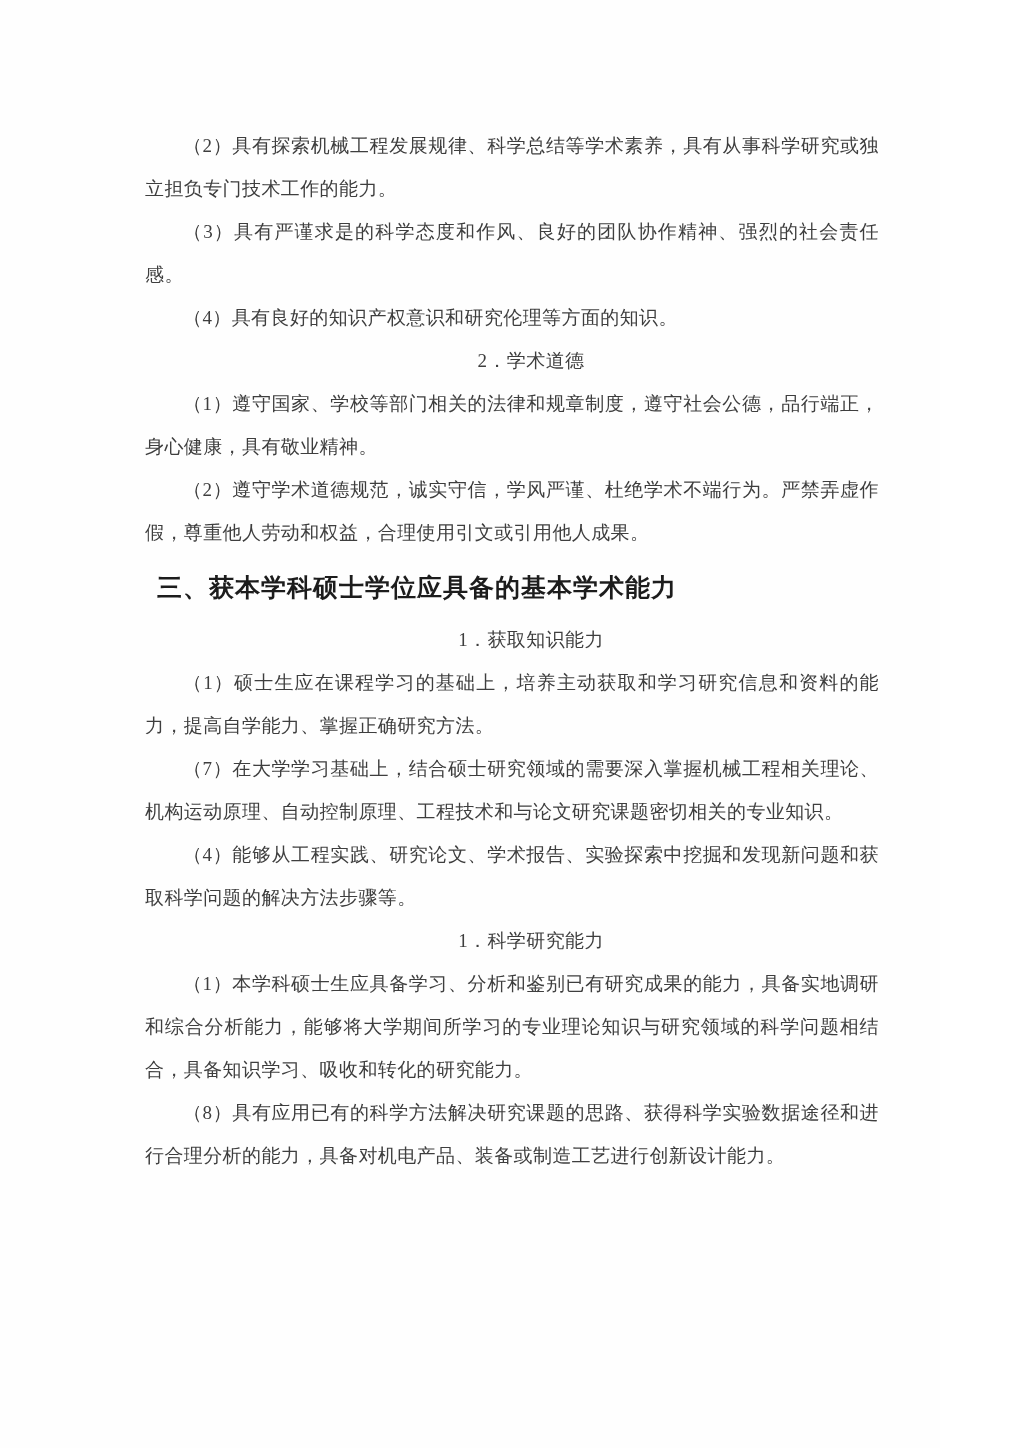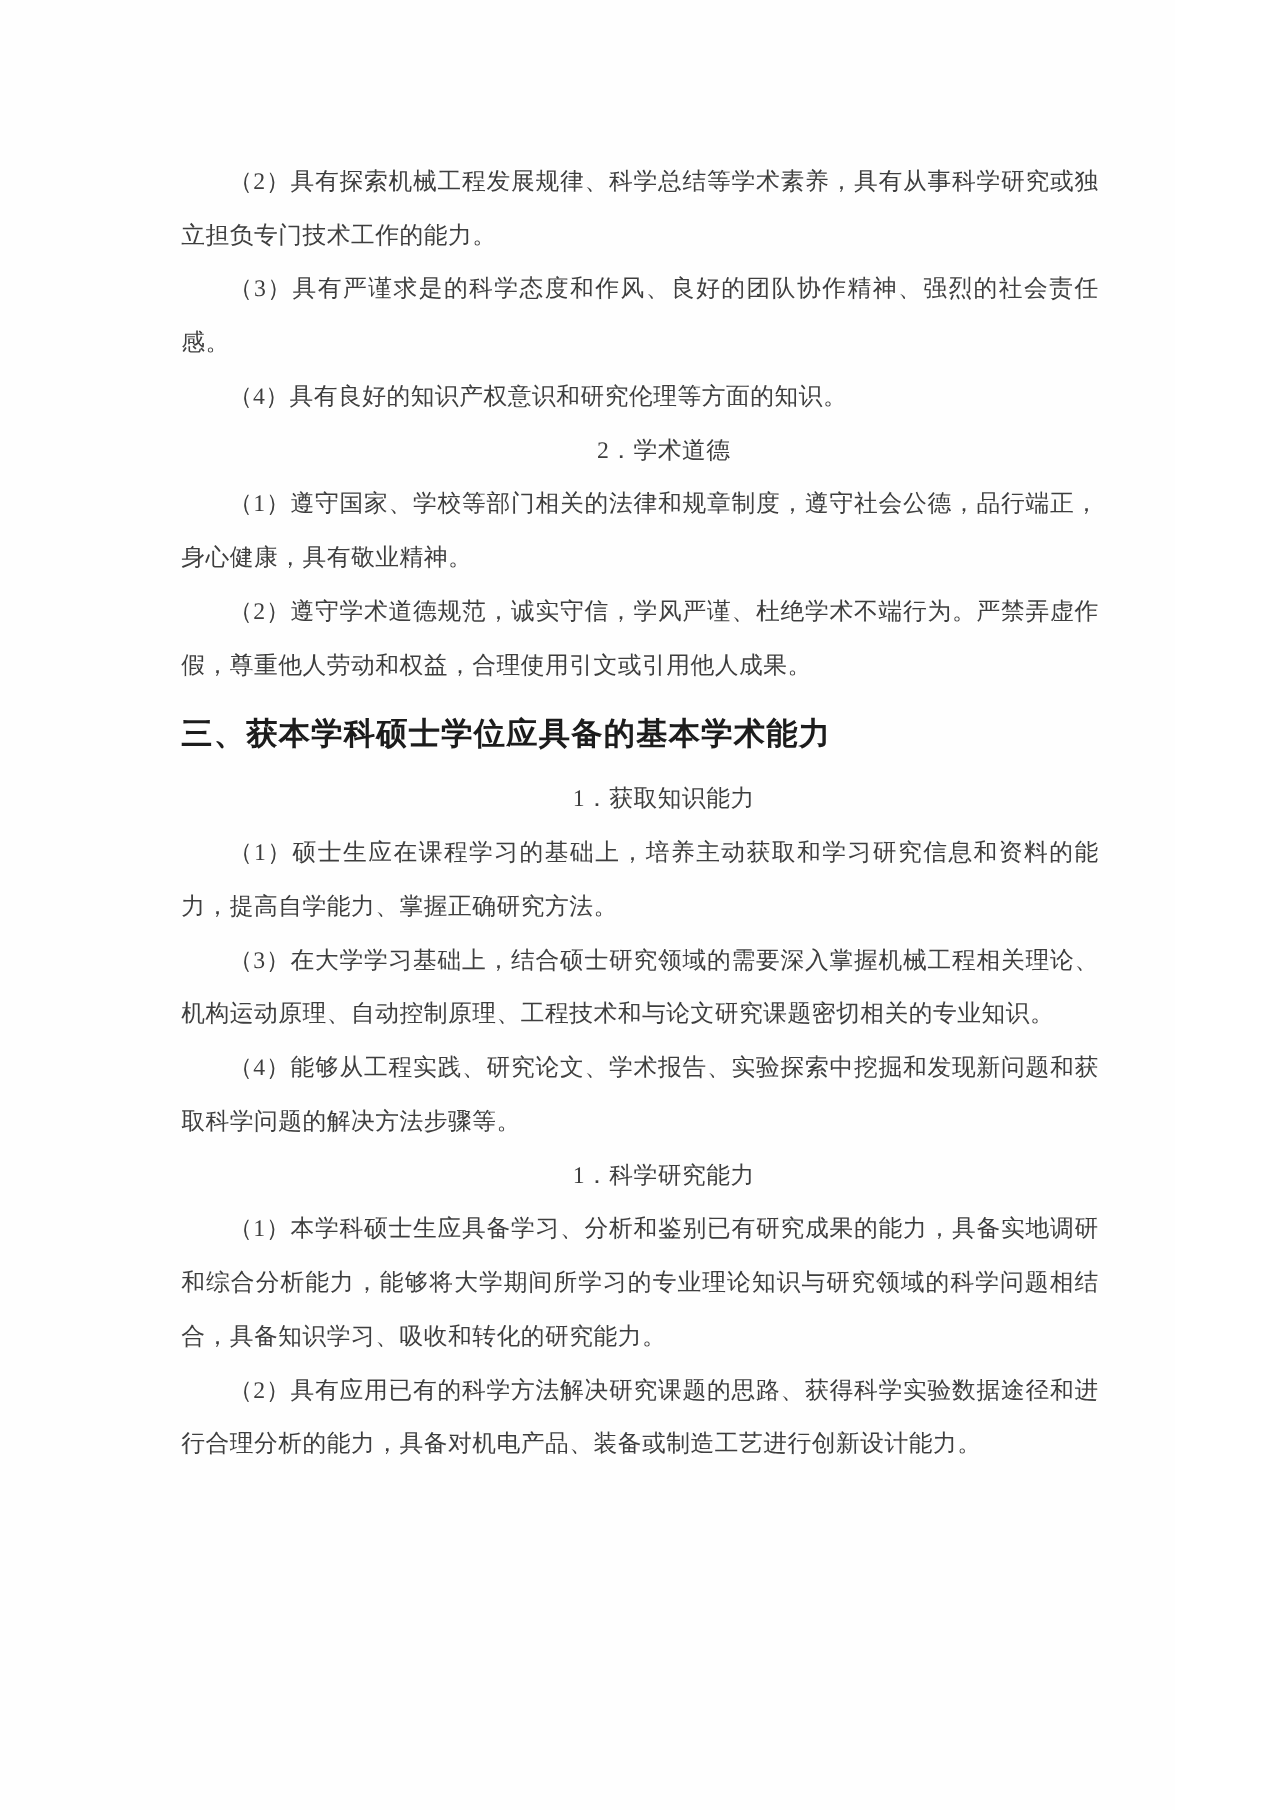--- a/index.html
+++ b/index.html
@@ -40,37 +40,37 @@
     margin: 0;
     letter-spacing: 0.4px;
   }
   .heading {
     font-family: "Liberation Sans", "DejaVu Sans", sans-serif;
     font-size: 25px;
     line-height: 50px;
     font-weight: bold;
     color: #1c1c1c;
     text-indent: 0;
-    margin: 8px 0 6px 0;
+    margin: 8px 0 6px 12px;
     letter-spacing: 1px;
   }
 </style>
 </head>
 <body>
 
 <div class="page">
   <div class="content">
     <p class="para">（2）具有探索机械工程发展规律、科学总结等学术素养，具有从事科学研究或独立担负专门技术工作的能力。</p>
     <p class="para">（3）具有严谨求是的科学态度和作风、良好的团队协作精神、强烈的社会责任感。</p>
     <p class="para">（4）具有良好的知识产权意识和研究伦理等方面的知识。</p>
     <p class="subhead">2．学术道德</p>
     <p class="para">（1）遵守国家、学校等部门相关的法律和规章制度，遵守社会公德，品行端正，身心健康，具有敬业精神。</p>
     <p class="para">（2）遵守学术道德规范，诚实守信，学风严谨、杜绝学术不端行为。严禁弄虚作假，尊重他人劳动和权益，合理使用引文或引用他人成果。</p>
     <h2 class="heading">三、获本学科硕士学位应具备的基本学术能力</h2>
     <p class="subhead">1．获取知识能力</p>
     <p class="para">（1）硕士生应在课程学习的基础上，培养主动获取和学习研究信息和资料的能力，提高自学能力、掌握正确研究方法。</p>
-    <p class="para">（3）在大学学习基础上，结合硕士研究领域的需要深入掌握机械工程相关理论、机构运动原理、自动控制原理、工程技术和与论文研究课题密切相关的专业知识。</p>
+    <p class="para">（7）在大学学习基础上，结合硕士研究领域的需要深入掌握机械工程相关理论、机构运动原理、自动控制原理、工程技术和与论文研究课题密切相关的专业知识。</p>
     <p class="para">（4）能够从工程实践、研究论文、学术报告、实验探索中挖掘和发现新问题和获取科学问题的解决方法步骤等。</p>
     <p class="subhead">1．科学研究能力</p>
     <p class="para">（1）本学科硕士生应具备学习、分析和鉴别已有研究成果的能力，具备实地调研和综合分析能力，能够将大学期间所学习的专业理论知识与研究领域的科学问题相结合，具备知识学习、吸收和转化的研究能力。</p>
-    <p class="para">（2）具有应用已有的科学方法解决研究课题的思路、获得科学实验数据途径和进行合理分析的能力，具备对机电产品、装备或制造工艺进行创新设计能力。</p>
+    <p class="para">（8）具有应用已有的科学方法解决研究课题的思路、获得科学实验数据途径和进行合理分析的能力，具备对机电产品、装备或制造工艺进行创新设计能力。</p>
   </div>
 </div>
 
 </body></html>

